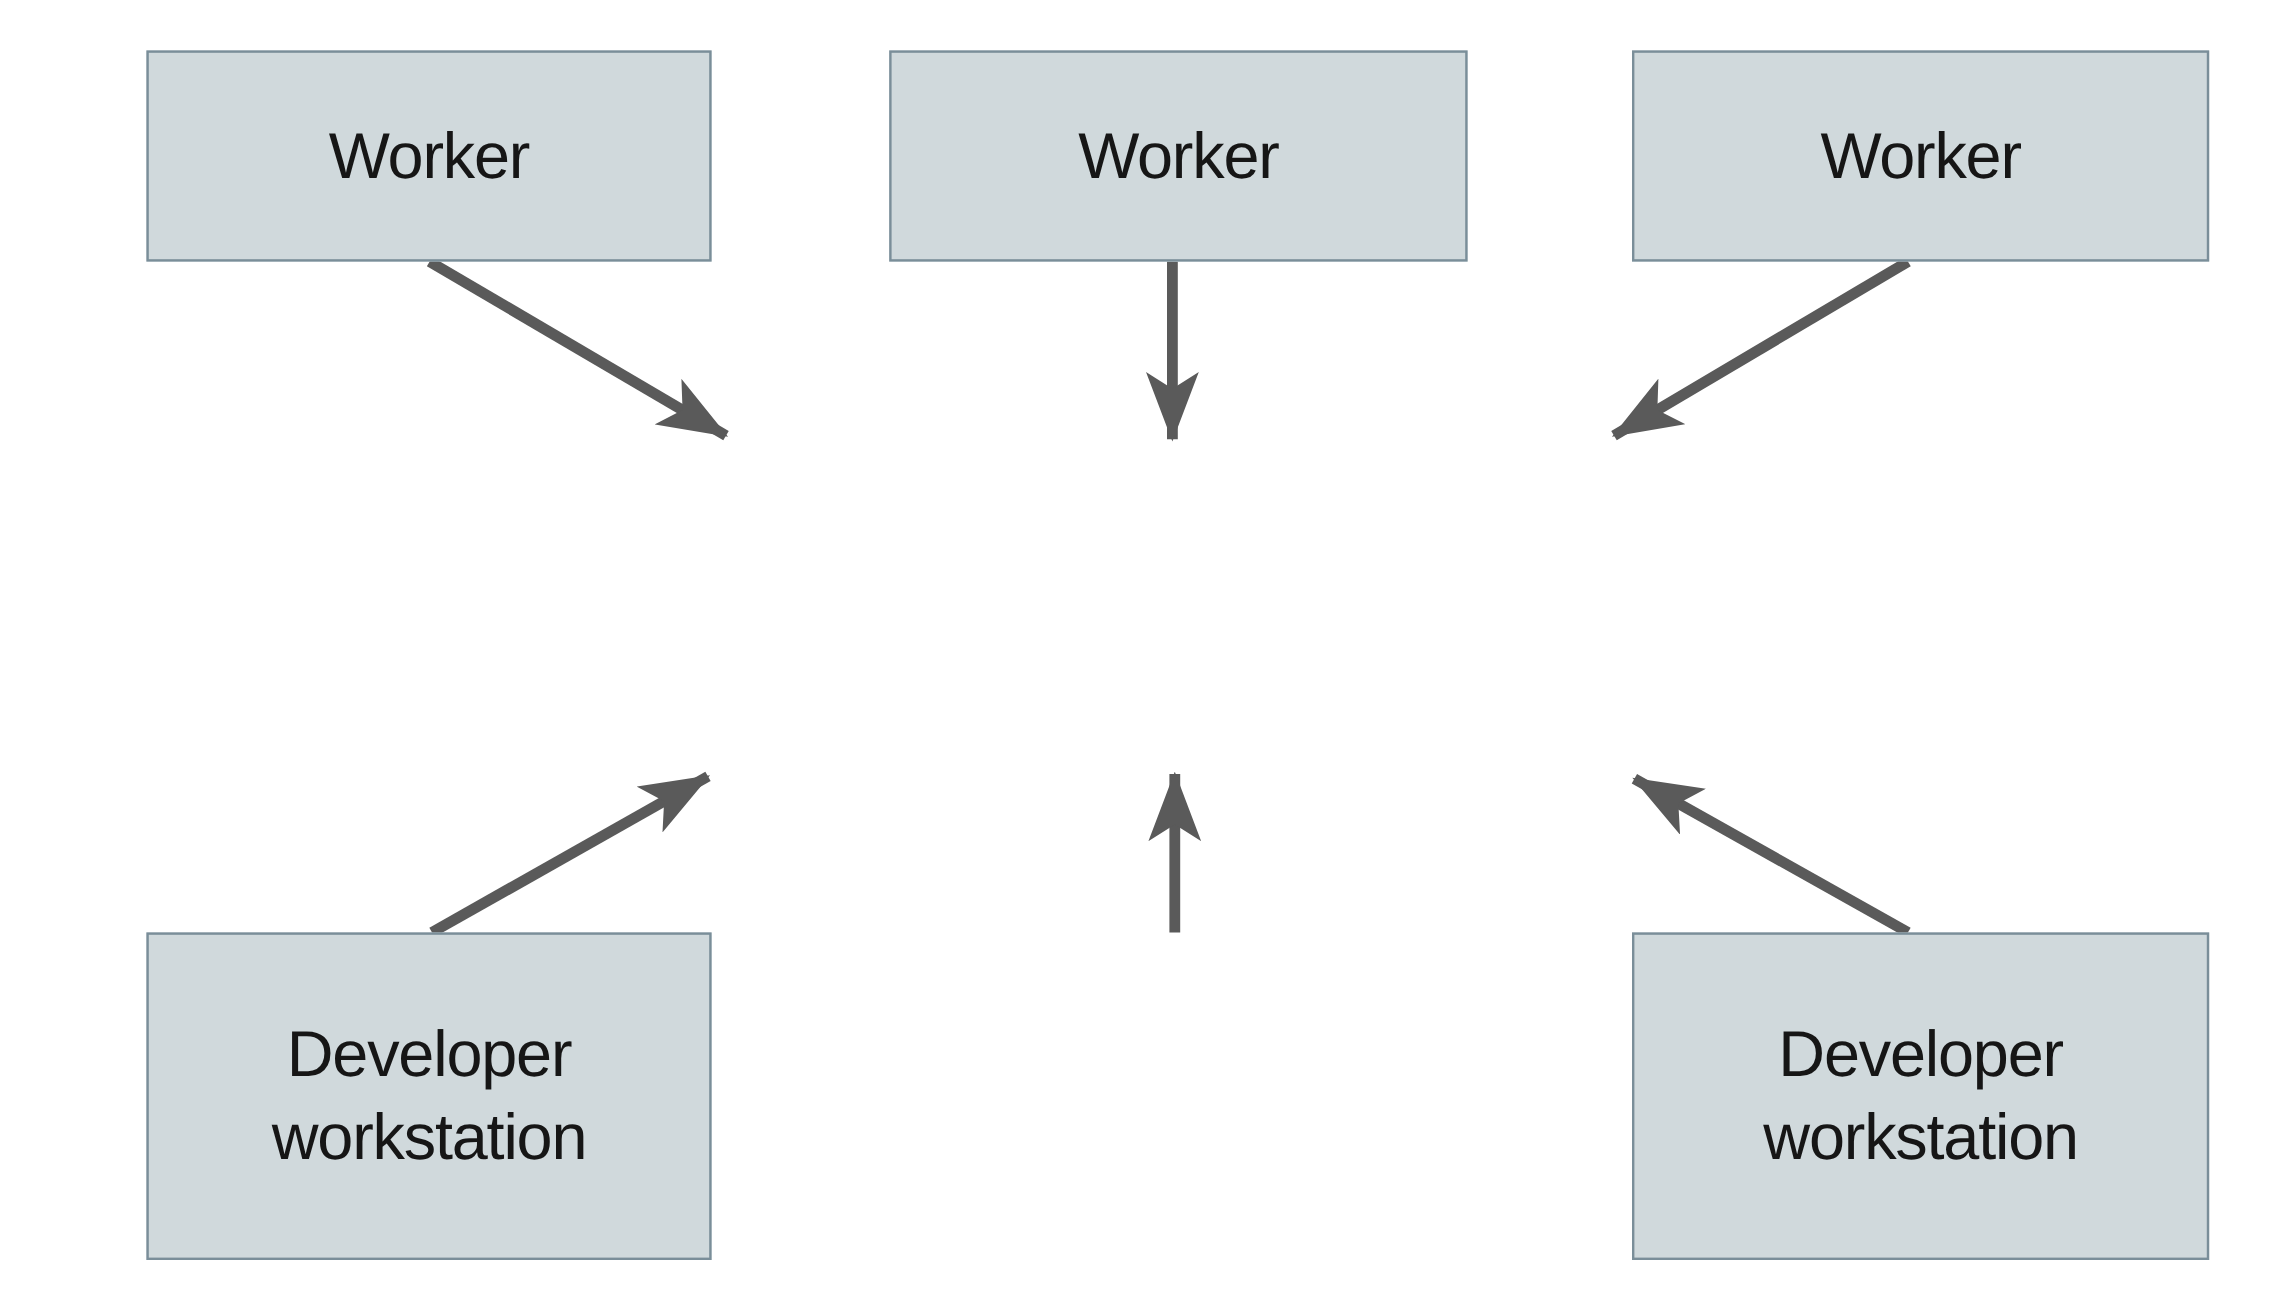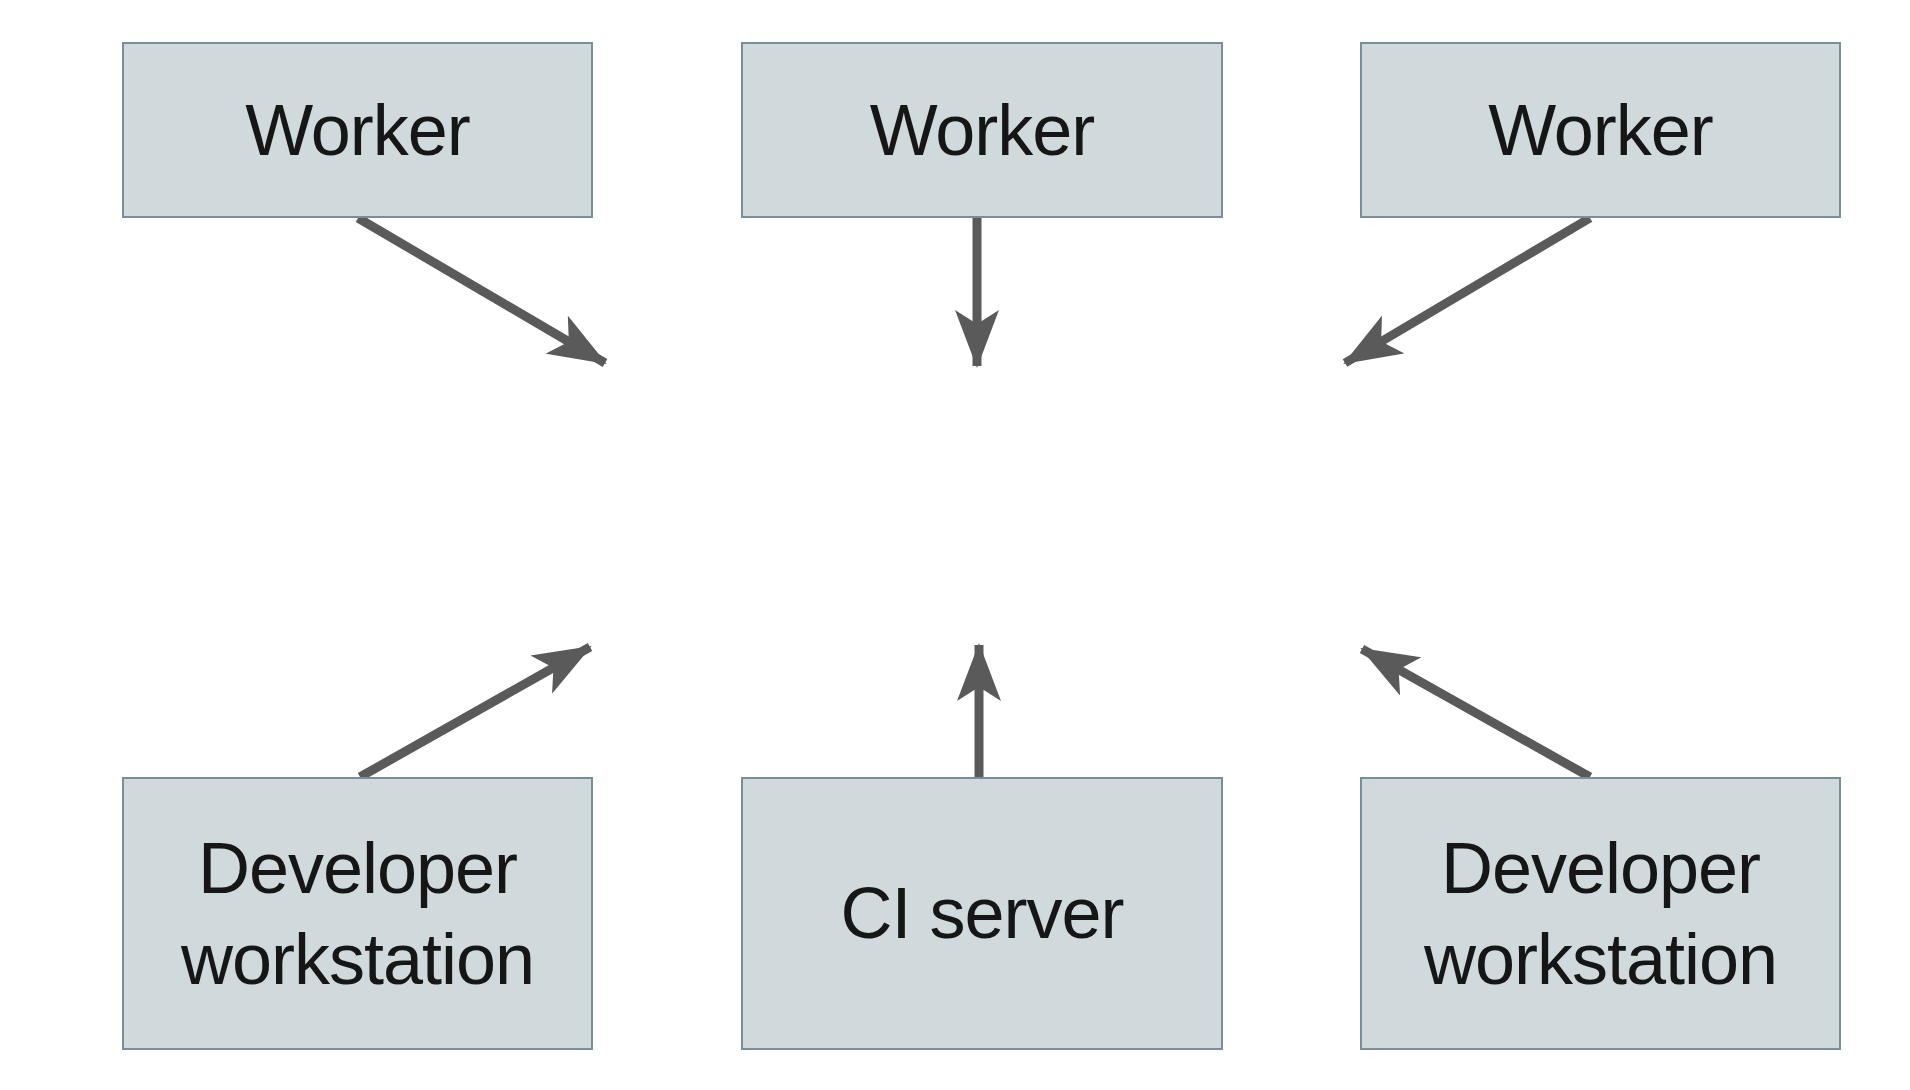--- a/index.html
+++ b/index.html
@@ -31,21 +31,21 @@
     box-sizing:border-box;
     background:var(--node-fill);
     border:2px solid var(--node-border);
     display:flex;
     align-items:center;
     justify-content:center;
     text-align:center;
   }
   .node .label{
     color:var(--text);
-    font-size:72px;
+    font-size:54px;
     line-height:1.26;
     letter-spacing:-1px;
     padding:0 4px;
   }
 </style>
 </head>
 <body>
 
 <div class="canvas">
 
@@ -73,21 +73,18 @@
 
   <div class="node" style="left:1360px; top:42px; width:481px; height:176px;">
     <span class="label">Worker</span>
   </div>
 
 
   <div class="node" style="left:122px; top:777px; width:471px; height:273px;">
     <span class="label">Developer workstation</span>
   </div>
 
-  <div class="node" style="left:741px; top:777px; width:482px; height:273px;">
-    <span class="label">CI server</span>
-  </div>
 
   <div class="node" style="left:1360px; top:777px; width:481px; height:273px;">
     <span class="label">Developer workstation</span>
   </div>
 
 </div>
 
 </body></html>

